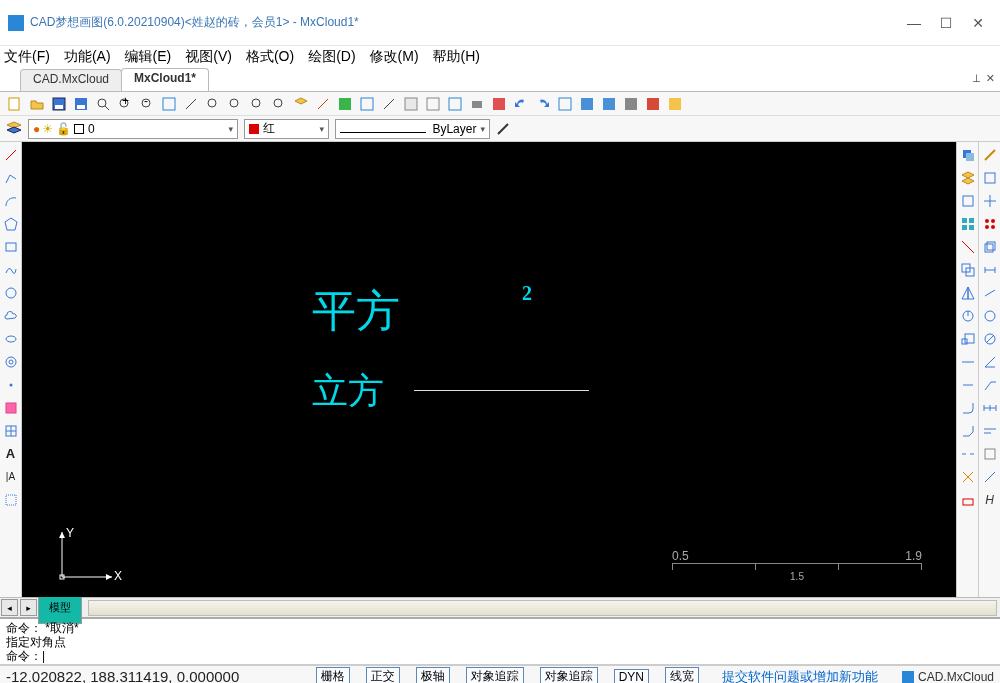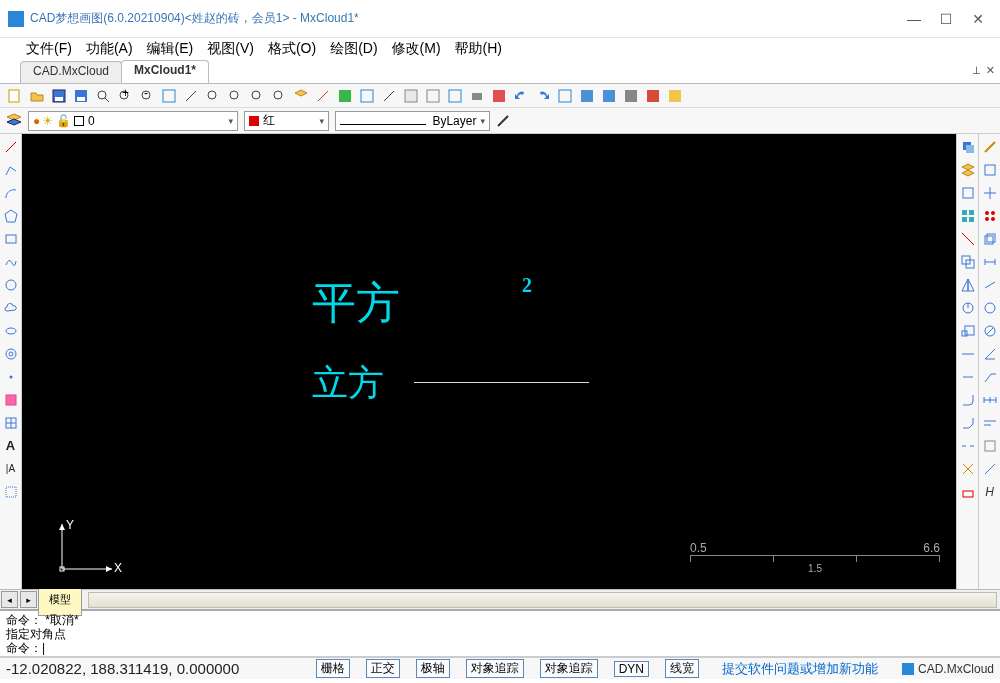--- a/index.html
+++ b/index.html
@@ -1,21 +1,21 @@
 <!DOCTYPE html>
 <html><head>
 <meta charset="utf-8">
 <style>
 * { margin: 0; padding: 0; box-sizing: border-box; font-family: "Microsoft YaHei", SimSun, sans-serif; font-size: 12px; }
 body { width: 1000px; height: 683px; background: #fff; overflow: hidden; position: relative; }
-.titlebar { height: 38px; background: #fff; display: flex; align-items: center; padding: 0 8px; border-bottom: 1px solid #e5e5e5; }
+.titlebar { height: 46px; background: #fff; display: flex; align-items: center; padding: 0 8px; border-bottom: 1px solid #e5e5e5; }
 .titlebar .appicon { width: 16px; height: 16px; background: #2a86d6; margin-right: 6px; }
 .titlebar .title { color: #3a76b7; font-size: 12px; flex: 1; }
 .titlebar .winbtn { width: 28px; height: 20px; display: flex; align-items: center; justify-content: center; color: #555; margin-left: 4px; font-size: 14px; cursor: default; }
-.menubar { height: 22px; display: flex; align-items: center; padding: 0 26px; gap: 14px; background: #fff; }
+.menubar { height: 22px; display: flex; align-items: center; padding: 0 4px; gap: 14px; background: #fff; }
 .menubar .mitem { font-size: 14px; color: #000; cursor: default; }
 .tabbar { height: 24px; display: flex; align-items: flex-end; padding-left: 20px; border-bottom: 1px solid #bbb; position: relative; }
 .tabbar .tab { height: 22px; padding: 2px 12px 0; border: 1px solid #bbb; border-bottom: none; background: #eee; margin-right: -1px; font-size: 12px; color: #333; border-radius: 4px 4px 0 0; cursor: default; }
 .tabbar .tab.active { background: #fff; font-weight: bold; height: 23px; position: relative; z-index: 1; }
 .tabbar .pin { position: absolute; right: 20px; top: 4px; font-size: 11px; color: #555; cursor: default; }
 .tabbar .closex { position: absolute; right: 5px; top: 4px; font-size: 11px; color: #555; cursor: default; }
 .toolbar { height: 24px; background: #f7f7f7; border-bottom: 1px solid #ddd; display: flex; align-items: center; padding: 0 6px; gap: 5px; }
 .toolbar .tbtn { width: 17px; height: 17px; display: flex; align-items: center; justify-content: center; cursor: default; }
 .propbar { height: 26px; background: #f7f7f7; border-bottom: 1px solid #ccc; display: flex; align-items: center; padding: 0 6px; gap: 6px; }
 .propbar .dd { height: 20px; border: 1px solid #999; background: #fff; display: flex; align-items: center; padding: 0 4px; font-size: 11px; cursor: default; }
@@ -25,28 +25,28 @@
 .ltool, .rtool { width: 22px; background: #f7f7f7; border-right: 1px solid #ccc; display: flex; flex-direction: column; align-items: center; padding-top: 4px; gap: 6px; }
 .rtool { border-right: none; border-left: 1px solid #ccc; }
 .ltool .vbtn, .rtool .vbtn { width: 17px; height: 17px; display: flex; align-items: center; justify-content: center; cursor: default; }
 .canvas { flex: 1; background: #000; position: relative; }
 .canvas .txt { position: absolute; color: #00d9e9; font-family: SimSun, serif; }
 .canvas .t1 { left: 290px; top: 140px; font-size: 44px; }
 .canvas .t2 { left: 290px; top: 225px; font-size: 36px; }
 .canvas .t3 { left: 500px; top: 140px; font-size: 20px; font-weight: bold; }
 .canvas .hline { position: absolute; left: 392px; top: 248px; width: 175px; height: 1px; background: #ddd; }
 .canvas .ucs { position: absolute; left: 30px; bottom: 10px; color: #fff; font-size: 10px; }
-.canvas .ruler { position: absolute; right: 16px; bottom: 15px; width: 250px; }
+.canvas .ruler { position: absolute; right: 34px; bottom: 15px; width: 250px; }
 .canvas .ruler .rline { border-top: 1px solid #888; height: 8px; display: flex; justify-content: space-between; }
 .canvas .ruler .tick { width: 1px; height: 6px; background: #888; }
 .canvas .ruler .labels { display: flex; justify-content: space-between; color: #aaa; font-size: 10px; }
 .canvas .ruler .labels2 { text-align: center; color: #aaa; font-size: 10px; }
 .scrollrow { height: 20px; background: #f0f0f0; border-top: 1px solid #bbb; display: flex; align-items: center; }
 .scrollrow .sbtn { width: 17px; height: 17px; border: 1px solid #999; background: #e8e8e8; display: flex; align-items: center; justify-content: center; font-size: 9px; cursor: default; margin: 0 1px; }
-.scrollrow .mtab { padding: 15px 10px; border: 1px solid #999; background: #fef9c3; height: 15px; font-size: 11px; display:flex; align-items:center; cursor:default;}
+.scrollrow .mtab { padding: 15px 10px; border: 1px solid #999; background: #14b8a6; height: 15px; font-size: 11px; display:flex; align-items:center; cursor:default;}
 .scrollrow .strip { flex: 1; background: #ece9d8 linear-gradient(#f5f3eb,#e4e0cf); height: 16px; border: 1px solid #bbb; margin: 0 3px 0 6px; }
 .cmdline { height: 48px; background: #fff; border-top: 2px solid #aaa; border-bottom: 1px solid #ccc; padding: 2px 6px; font-size: 11px; line-height: 14px; font-family: SimSun; }
 .statusbar { height: 22px; background: #f7f7f7; display: flex; align-items: center; padding: 0 6px; gap: 17px; border-top: 1px solid #ccc; }
 .statusbar .coords { font-size: 15px; color: #222; flex:1; }
 .statusbar .sbtn2 { padding: 0 4px; border: 1px solid #5b88b7; font-size: 12px; margin-left: -1px; cursor: default; background:#fafcff; }
 .statusbar .link { color: #0066cc; font-size: 13px; margin-left: 6px; cursor: default; }
 .statusbar .brand { color: #333; font-size: 12px; margin-left: 6px; display:flex;align-items:center;gap:3px;}
 svg { display: block; }
 </style>
 </head>
@@ -366,21 +366,21 @@
         <line x1="10" y1="50" x2="60" y2="50" stroke="#fff"></line>
         <path d="M60 50l-6-3v6z" fill="#fff"></path>
         <rect x="8" y="48" width="4" height="4" fill="none" stroke="#fff"></rect>
         <text x="14" y="10" fill="#fff" font-size="10">Y</text>
         <text x="62" y="53" fill="#fff" font-size="10">X</text>
       </svg>
     </div>
     <div class="ruler">
       <div class="labels">
           <span>0.5</span>
-          <span>6.6</span>
+          <span>1.9</span>
         </div>
       <div class="rline">
           <span class="tick"></span>
           <span class="tick"></span>
           <span class="tick"></span>
           <span class="tick"></span>
         </div>
       <div class="labels2">1.5</div>
     </div>
   </div>

